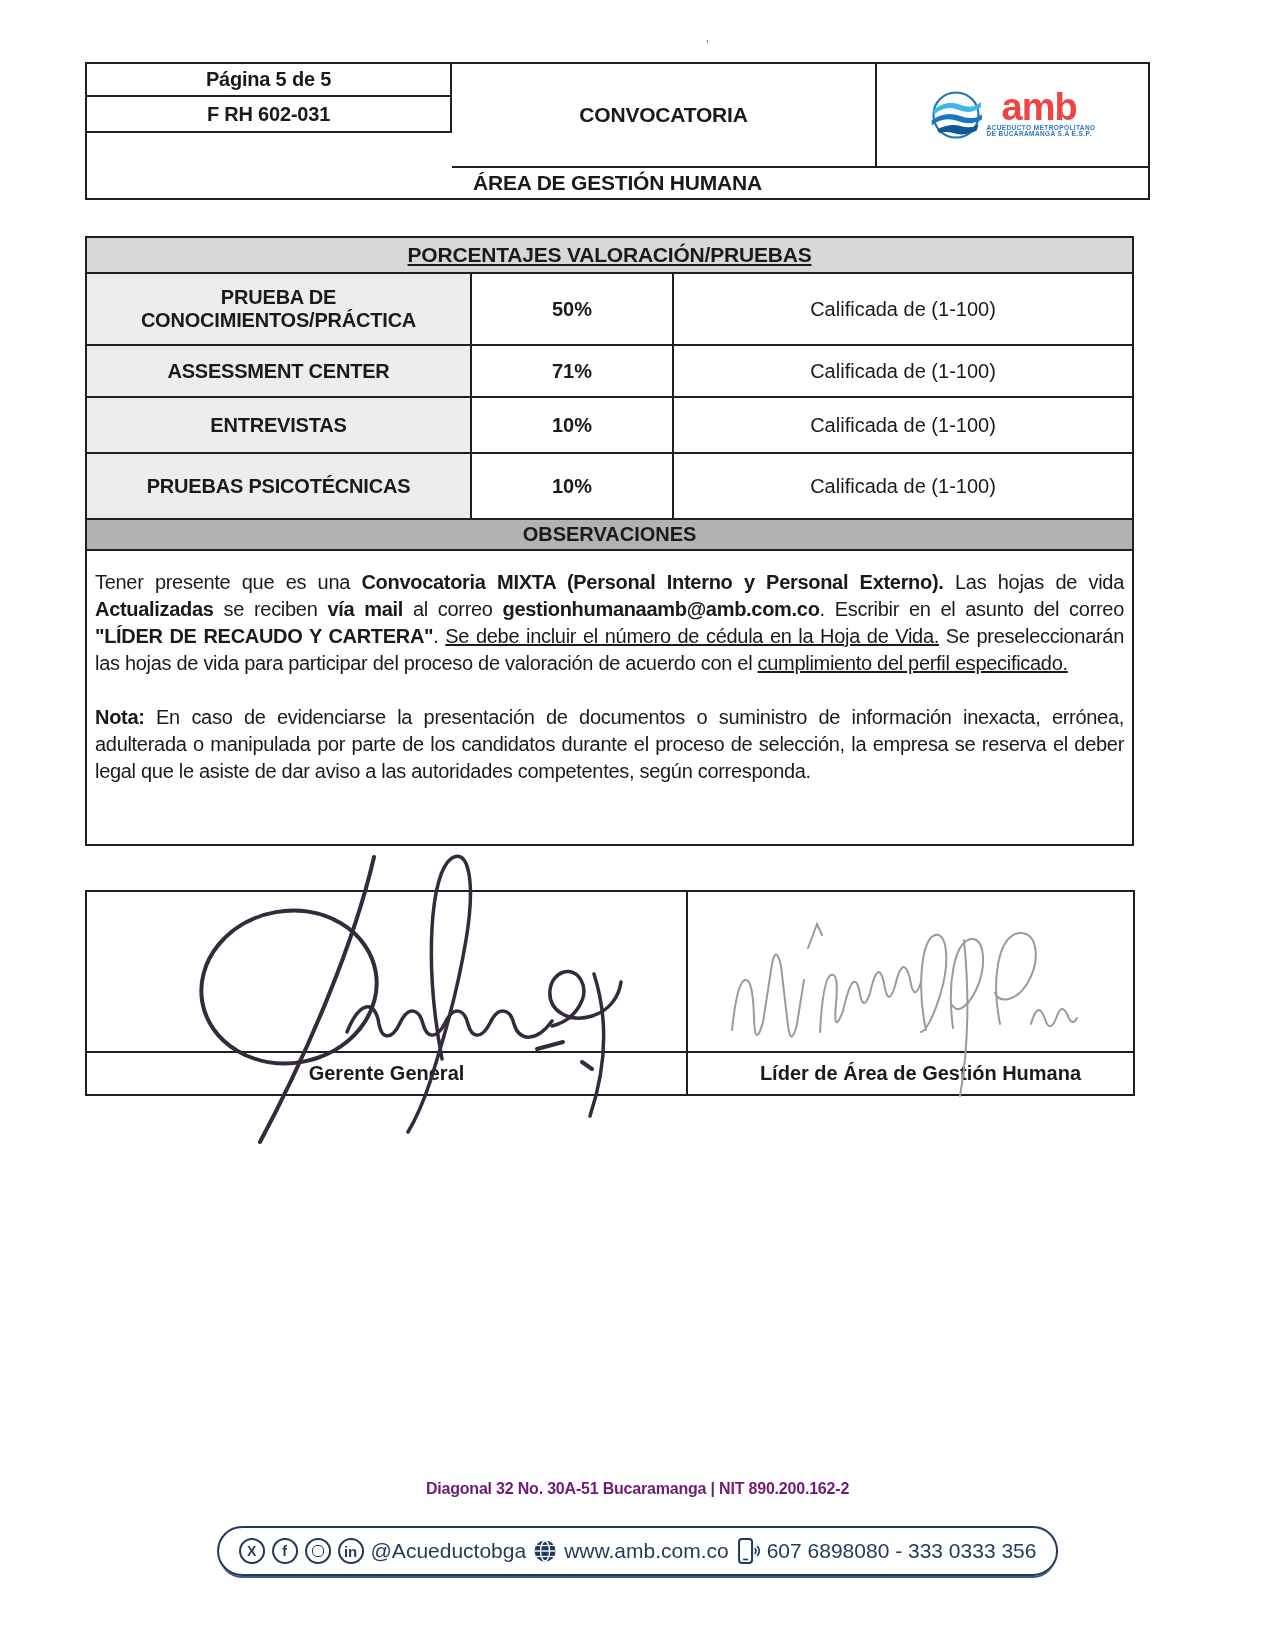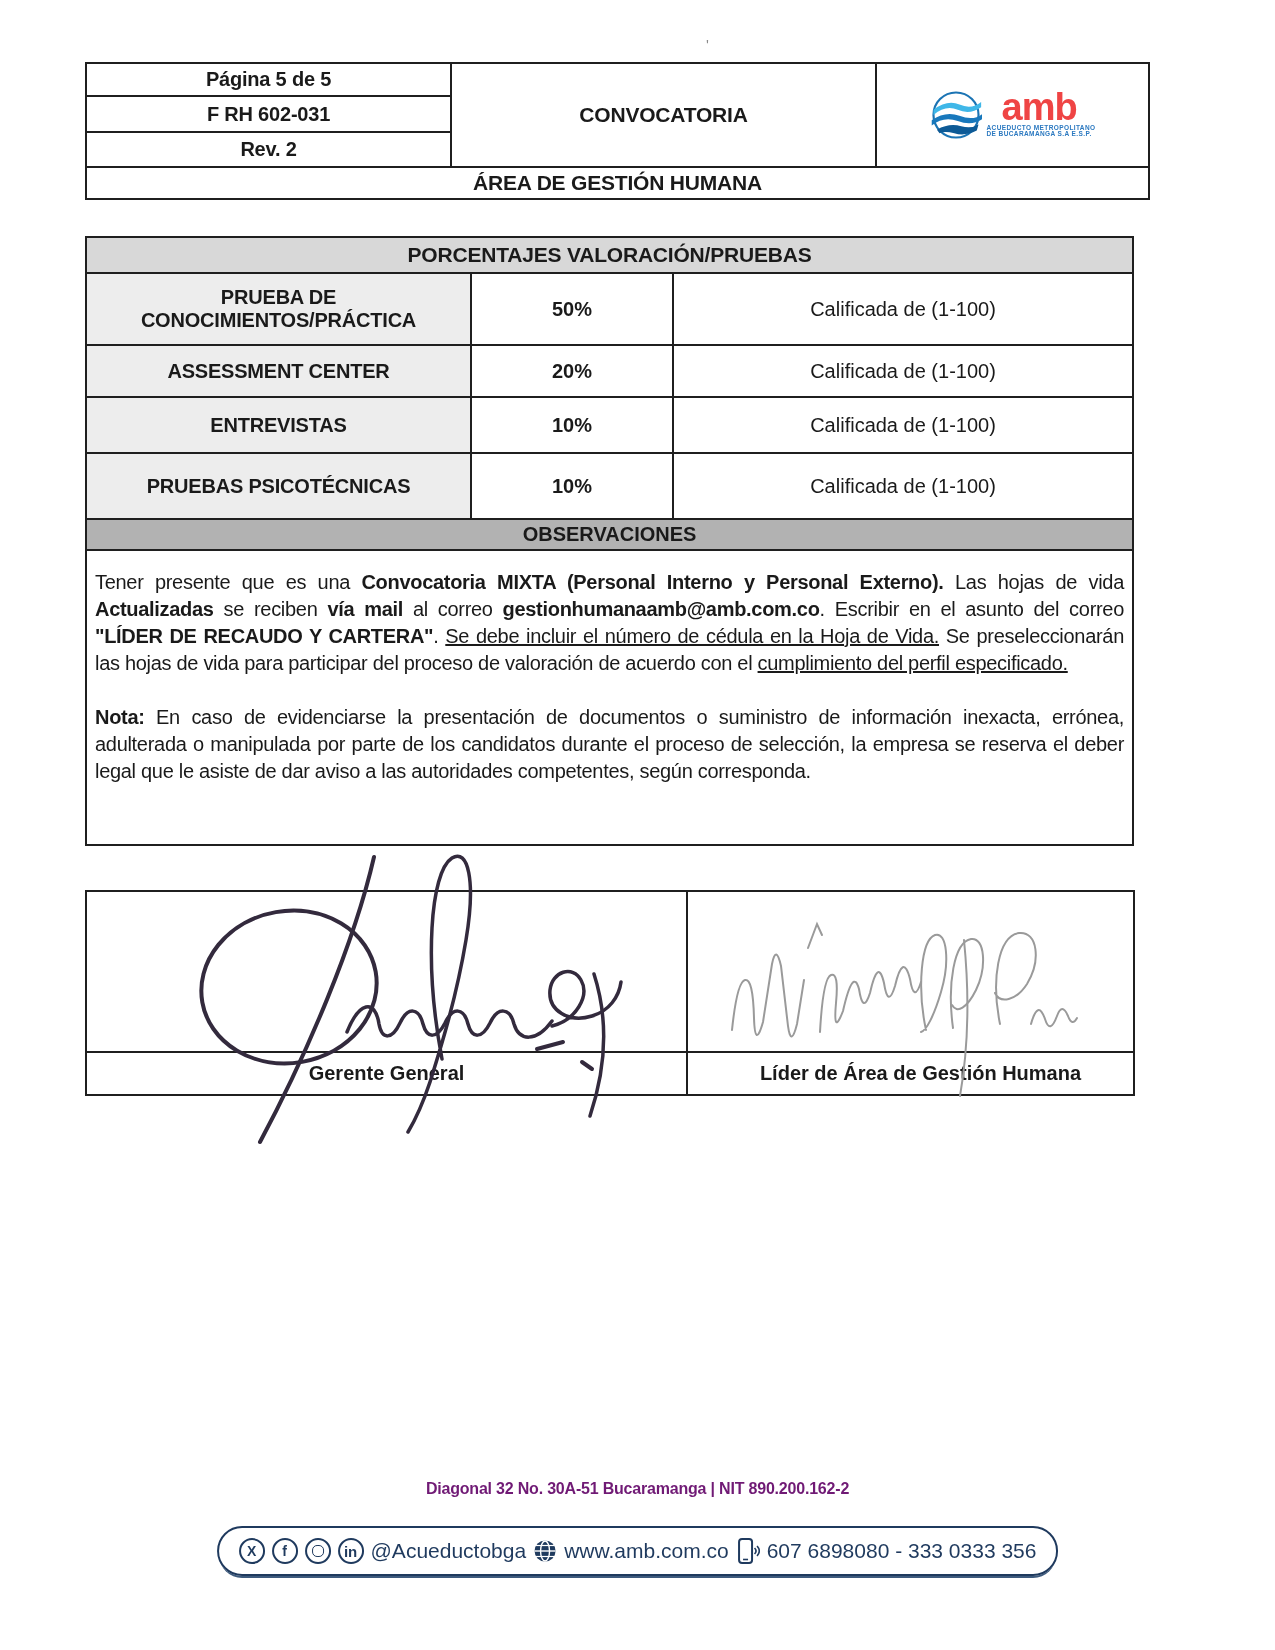--- a/index.html
+++ b/index.html
@@ -20,21 +20,21 @@
   .c-logo{grid-column:3;grid-row:1 / span 3;border-bottom:2px solid #1f1f1f;gap:6px;}
   .c-area{grid-column:1 / span 3;grid-row:4;font-size:21px;}
   .logo-wrap{display:flex;align-items:center;gap:5px;}
   .logo-text{display:flex;flex-direction:column;line-height:1;}
   .logo-word{font-weight:bold;font-size:38px;color:#ef4444;letter-spacing:-1px;line-height:0.8;margin-left:15px;}
   .logo-tag{font-size:6.5px;color:#2a78c0;letter-spacing:0.4px;font-weight:bold;margin-top:2px;}
 
   
   .val-table{position:absolute;top:236px;left:85px;width:1049px;border:2px solid #1f1f1f;box-sizing:border-box;}
   .vt-title{height:36px;background:#d8d8d8;border-bottom:2px solid #1f1f1f;display:flex;
-    align-items:center;justify-content:center;font-weight:bold;font-size:21px;letter-spacing:-0.2px;box-sizing:border-box;}
+    align-items:center;justify-content:center;font-weight:bold;font-size:21px;letter-spacing:-0.2px;box-sizing:border-box;text-decoration:underline;}
   .vt-row{display:flex;border-bottom:2px solid #1f1f1f;box-sizing:border-box;}
   .vt-row.r1{height:72px;}  .vt-row.r2{height:52px;}  .vt-row.r3{height:56px;}  .vt-row.r4{height:66px;}
   .vt-label{width:385px;background:#ededed;border-right:2px solid #1f1f1f;display:flex;align-items:center;
     justify-content:center;text-align:center;font-weight:bold;font-size:20px;box-sizing:border-box;padding:0 58px;letter-spacing:-0.2px;}
   .vt-pct{width:202px;border-right:2px solid #1f1f1f;display:flex;align-items:center;justify-content:center;
     font-weight:bold;font-size:20px;box-sizing:border-box;}
   .vt-grade{flex:1;display:flex;align-items:center;justify-content:center;font-size:20px;}
   .vt-obs-title{height:31px;background:#b2b2b2;border-bottom:2px solid #1f1f1f;display:flex;align-items:center;
     justify-content:center;font-weight:bold;font-size:20px;box-sizing:border-box;}
   .vt-text{min-height:293px;padding:18px 8px 0 8px;box-sizing:border-box;font-size:20px;line-height:27px;
@@ -74,21 +74,20 @@
 </style>
 </head>
 <body>
 
 <div class="page">
   <span class="stray">'</span>
 
   <div class="header-table">
     <div class="h-cell c-pagina">Página 5 de 5</div>
     <div class="h-cell c-code">F RH 602-031</div>
-    <div class="h-cell c-rev">Rev. 2</div>
     <div class="h-cell c-title">CONVOCATORIA</div>
     <div class="h-cell c-logo">
       <div class="logo-wrap">
         <svg width="52" height="52" viewBox="0 0 60 60">
           <circle cx="30" cy="30" r="26" fill="none" stroke="#1b74b4" stroke-width="2.5"></circle>
           <path d="M4 24 Q 20 12 34 18 Q 48 24 59 15 L 59 21 Q 46 30 32 24 Q 18 18 4 30 Z" fill="#3fb7e8"></path>
           <path d="M2 36 Q 18 25 34 31 Q 50 37 60 29 L 60 35 Q 48 43 32 37 Q 16 31 2 42 Z" fill="#1878bc"></path>
           <path d="M8 47 Q 22 39 36 43 Q 48 46 56 41 L 54 48 Q 40 55 28 51 Q 17 48 11 51 Z" fill="#0d5a96"></path>
         </svg>
         <div class="logo-text">
@@ -106,21 +105,21 @@
   <div class="val-table">
     <div class="vt-title">PORCENTAJES VALORACIÓN/PRUEBAS</div>
 
     <div class="vt-row r1">
       <div class="vt-label">PRUEBA DE CONOCIMIENTOS/PRÁCTICA</div>
       <div class="vt-pct">50%</div>
       <div class="vt-grade">Calificada de (1-100)</div>
     </div>
     <div class="vt-row r2">
       <div class="vt-label">ASSESSMENT CENTER</div>
-      <div class="vt-pct">20%</div>
+      <div class="vt-pct">71%</div>
       <div class="vt-grade">Calificada de (1-100)</div>
     </div>
     <div class="vt-row r3">
       <div class="vt-label">ENTREVISTAS</div>
       <div class="vt-pct">10%</div>
       <div class="vt-grade">Calificada de (1-100)</div>
     </div>
     <div class="vt-row r4">
       <div class="vt-label">PRUEBAS PSICOTÉCNICAS</div>
       <div class="vt-pct">10%</div>

